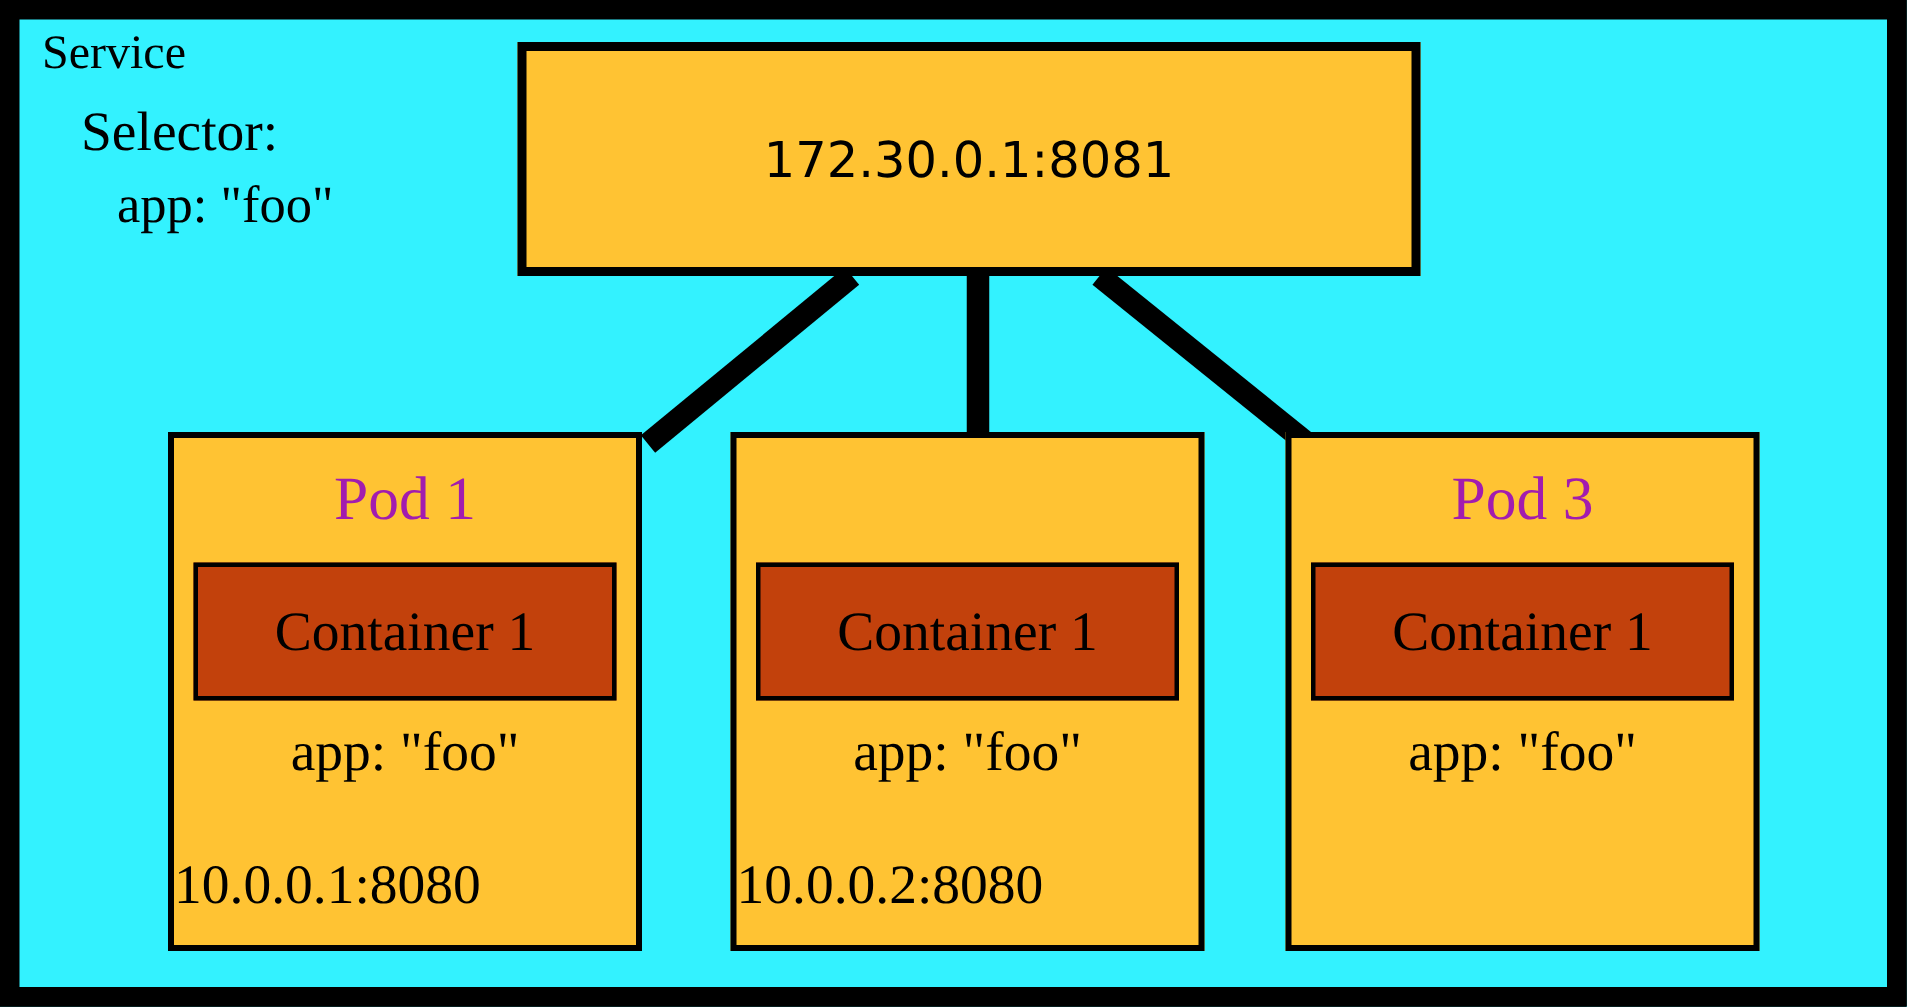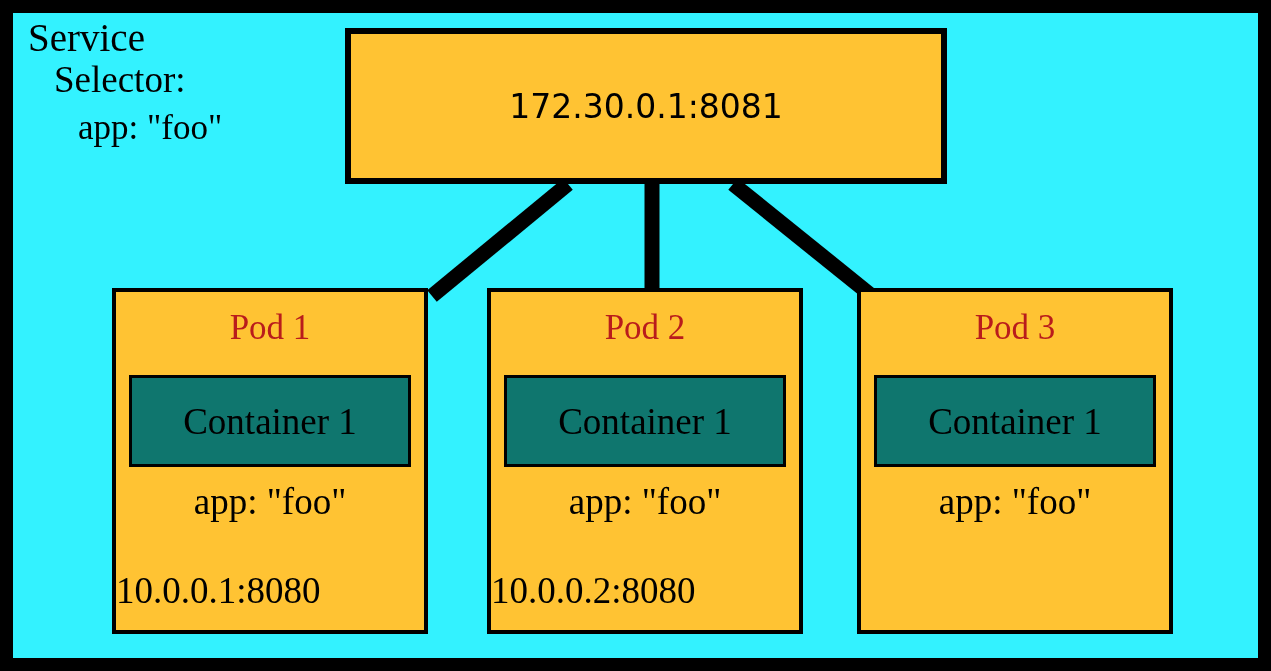--- a/index.html
+++ b/index.html
@@ -36,28 +36,28 @@
   .legend {
     position: absolute;
     left: 0px;
     top: 18px;
     width: 340px;
     color: #000000;
     line-height: 1.0;
     white-space: nowrap;
   }
   .legend-title {
-    font-size: 39px;
+    font-size: 32px;
     padding-left: 28px;
     letter-spacing: 0px;
   }
   .legend-sub {
     font-size: 37px;
     padding-left: 54px;
-    margin-top: 4px;
+    margin-top: 20px;
   }
   .legend-kv {
     font-size: 35px;
     padding-left: 78px;
     margin-top: 12px;
   }
 
   
   .box {
     position: absolute;
@@ -90,32 +90,32 @@
   }
   .pod-1 { left: 112px; }
   .pod-2 { left: 487px; }
   .pod-3 { left: 857px; }
 
   .pod-title {
     position: absolute;
     left: 0; right: 0;
     top: 16px;
     text-align: center;
-    font-size: 35px;
-    color: #b91c1c;
+    font-size: 41px;
+    color: #a21caf;
   }
   .container-box {
     position: absolute;
     left: 13px;
     top: 83px;
     width: 282px;
     height: 92px;
     box-sizing: border-box;
     border: 3px solid #000000;
-    background: #0f766e;
+    background: #c2410c;
     display: flex;
     align-items: center;
     justify-content: center;
   }
   .container-label {
     font-size: 37px;
     color: #000000;
   }
   .pod-kv {
     position: absolute;
@@ -169,21 +169,20 @@
   <div class="box pod-box pod-1">
     <div class="pod-title">Pod 1</div>
     <div class="container-box">
       <span class="container-label">Container 1</span>
     </div>
     <div class="pod-kv">app: "foo"</div>
     <div class="pod-addr">10.0.0.1:8080</div>
   </div>
 
   <div class="box pod-box pod-2">
-    <div class="pod-title">Pod 2</div>
     <div class="container-box">
       <span class="container-label">Container 1</span>
     </div>
     <div class="pod-kv">app: "foo"</div>
     <div class="pod-addr">10.0.0.2:8080</div>
   </div>
 
   <div class="box pod-box pod-3">
     <div class="pod-title">Pod 3</div>
     <div class="container-box">

